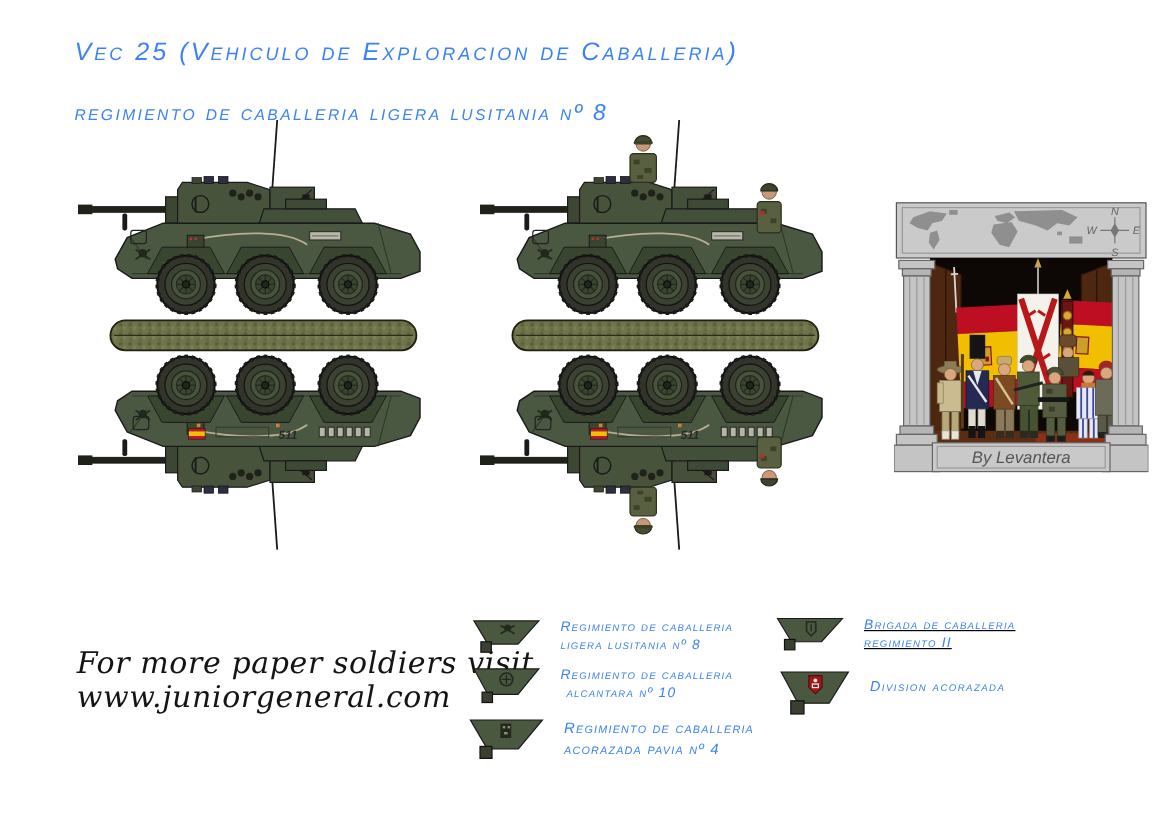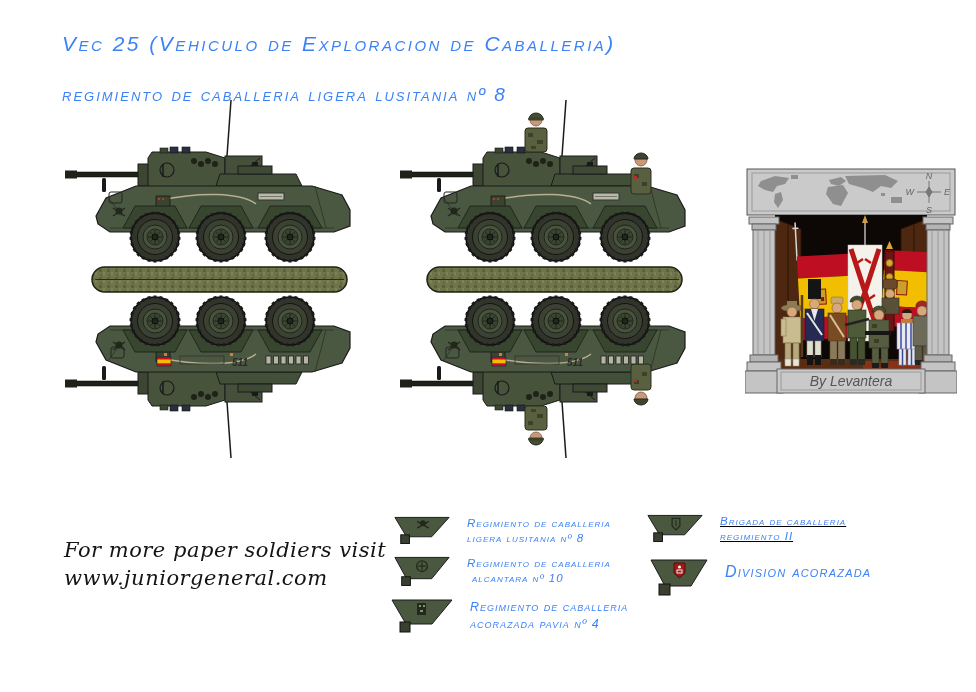--- a/index.html
+++ b/index.html
@@ -11,27 +11,27 @@
   
   .draft{
     font-family:"Liberation Sans",sans-serif;
     font-style:italic;font-variant:small-caps;
     color:#3b82f6;
   }
   .title-l1{left:62px;top:32px;font-size:21px;letter-spacing:2.5px;}
   .title-l2{left:62px;top:58px;font-size:19px;letter-spacing:2px;margin-top:26px;}
   .script{
     font-family:"DejaVu Serif","Liberation Serif",serif;
-    font-style:italic;color:#141414;font-size:21px;letter-spacing:.5px;
+    font-style:italic;color:#141414;font-size:25px;letter-spacing:.5px;
   }
   .foot-l1{left:64px;top:538px;}
   .foot-l2{left:64px;top:566px;}
   .legend-row{display:flex;align-items:flex-start;gap:16px;}
   .legend-text{font-size:11.5px;line-height:15px;letter-spacing:1px;padding-top:3px;}
-  .legend-text.big{font-size:16px;line-height:20px;letter-spacing:1.2px;padding-top:6px;}
+  .legend-text.big{font-size:12px;line-height:20px;letter-spacing:1.2px;padding-top:6px;}
   .indent{padding-left:5px;}
   svg text{font-family:"Liberation Sans",sans-serif;}
   .defs-holder{position:absolute;width:0;height:0;overflow:hidden;}
 </style>
 </head>
 <body>
 
 <svg class="defs-holder" aria-hidden="true">
   <defs>
     <pattern id="baseTex" width="8" height="8" patternUnits="userSpaceOnUse">

